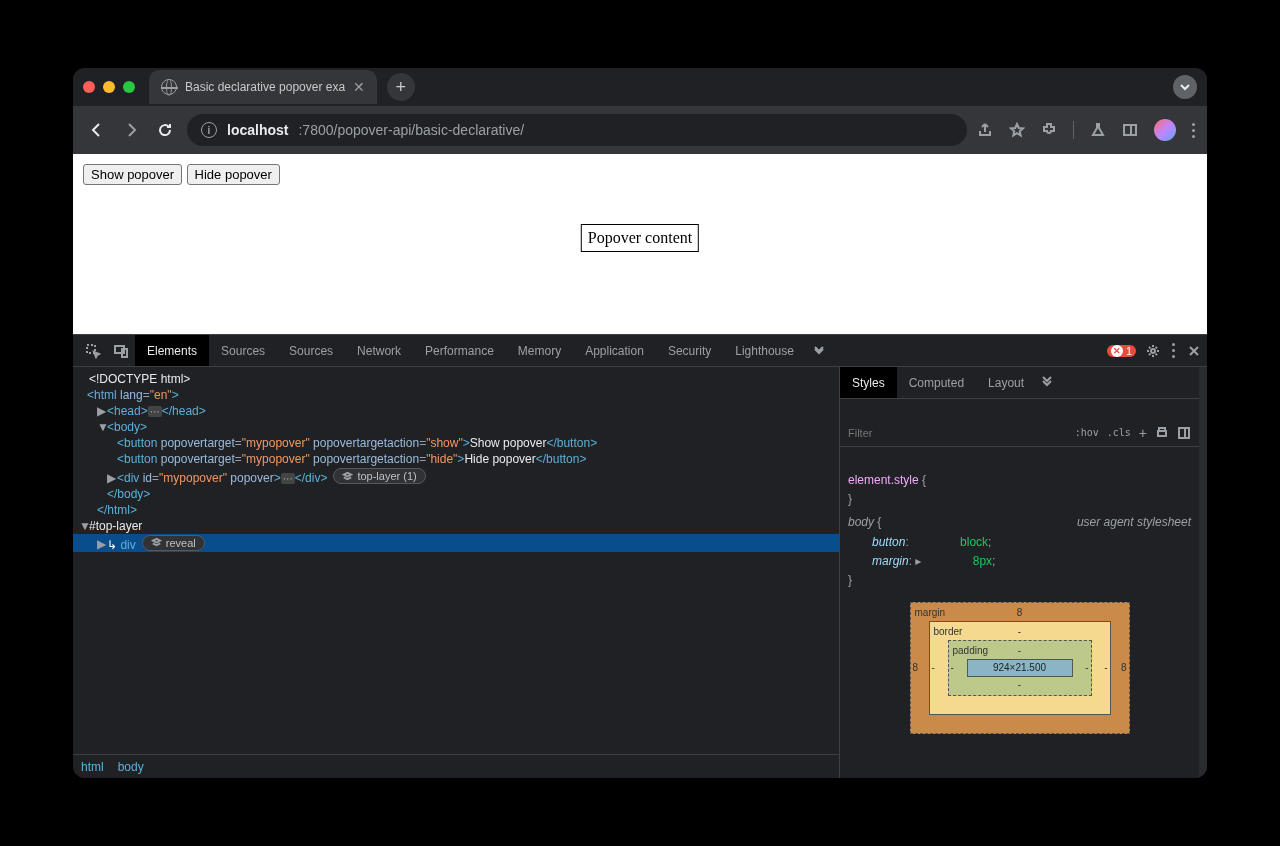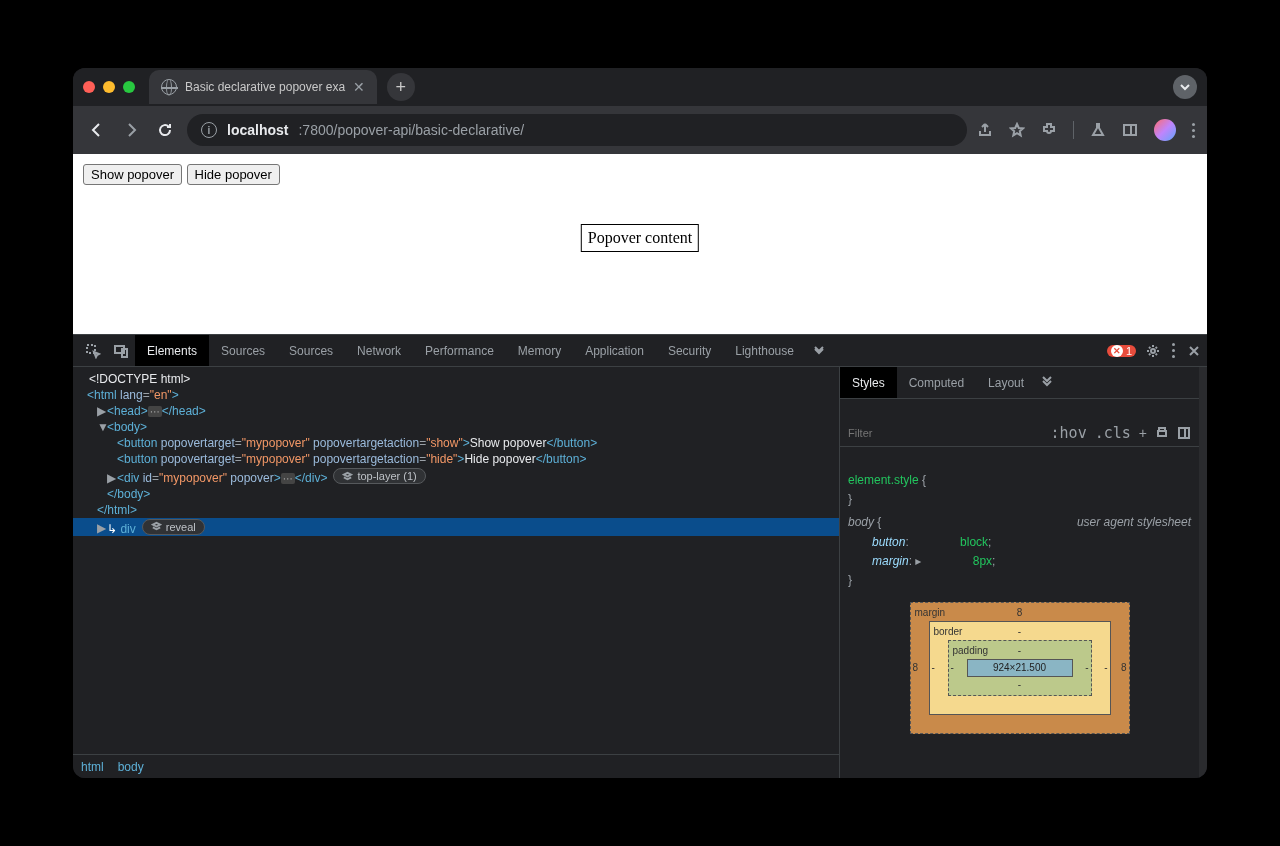--- a/index.html
+++ b/index.html
@@ -59,24 +59,24 @@
 .badge svg{width:11px;height:11px;}
 .sel-row{background:#0a4d8c;color:#fff;}
 .crumbs{height:24px;border-top:1px solid #3c4043;display:flex;align-items:center;padding:0 8px;gap:14px;color:#5db0d7;}
 
 .dt-styles{width:360px;border-left:1px solid #3c4043;display:flex;flex-direction:column;font-size:12px;color:#9aa0a6;gap:20px;}
 .st-tabs{height:32px;display:flex;align-items:center;border-bottom:1px solid #3c4043;}
 .st-tab{padding:0 12px;height:100%;display:flex;align-items:center;}
 .st-tab.active{background:#000;color:#e8eaed;}
 .st-filter{height:28px;border-bottom:1px solid #3c4043;display:flex;align-items:center;padding:0 8px;gap:8px;}
 .st-filter input{background:transparent;border:none;color:#9aa0a6;font-size:11px;flex:1;outline:none;font-family:inherit;}
-.st-chip{color:#9aa0a6;font-family:monospace;font-size:15px;}
+.st-chip{color:#9aa0a6;font-family:monospace;font-size:10px;}
 .st-plus{font-size:14px;}
 .st-body{padding:4px 8px;font-family:Menlo,Consolas,monospace;font-size:12px;line-height:1.6;}
-.css-sel{color:#22c55e;}
+.css-sel{color:#f0abfc;}
 .css-prop{color:#9cdcfe;font-style:italic;}
 .css-val{color:#22c55e;margin-left:48px;}
 .css-comment{color:#9aa0a6;font-style:italic;float:right;}
 
 .boxmodel{margin:12px auto 0;width:220px;font-size:10px;font-family:Menlo,monospace;position:relative;}
 .bm-margin{background:#c98a4a;border:1px dashed #555;padding:18px;position:relative;}
 .bm-border{background:#f5d98e;border:1px solid #555;padding:18px;position:relative;}
 .bm-padding{background:#bcc98b;border:1px dashed #555;padding:18px;position:relative;}
 .bm-content{background:#8ab5c4;border:1px solid #555;text-align:center;padding:0 8px;color:#222;}
 .bm-label{position:absolute;top:2px;left:4px;color:#333;}
@@ -222,20 +222,21 @@
           <div class="dom-line" style="padding-left:44px"><span class="tk-tag">&lt;button</span> <span class="tk-attr">popovertarget</span>=<span class="tk-str">"<span>mypopover</span>"</span> <span class="tk-attr">popovertargetaction</span>=<span class="tk-str">"<span>show</span>"</span><span class="tk-tag">&gt;</span><span class="tk-text">Show popover</span><span class="tk-tag">&lt;/button&gt;</span></div>
           <div class="dom-line" style="padding-left:44px"><span class="tk-tag">&lt;button</span> <span class="tk-attr">popovertarget</span>=<span class="tk-str">"<span>mypopover</span>"</span> <span class="tk-attr">popovertargetaction</span>=<span class="tk-str">"<span>hide</span>"</span><span class="tk-tag">&gt;</span><span class="tk-text">Hide popover</span><span class="tk-tag">&lt;/button&gt;</span></div>
           <div class="dom-line" style="padding-left:34px"><span class="caret">▶</span><span class="tk-tag">&lt;div</span> <span class="tk-attr">id</span>=<span class="tk-str">"<span>mypopover</span>"</span> <span class="tk-attr">popover</span><span class="tk-tag">&gt;</span><span class="ellips">⋯</span><span class="tk-tag">&lt;/div&gt;</span><span class="badge">
                 <svg viewBox="0 0 12 12">
                   <path d="M2 4l4-2 4 2-4 2z M2 7l4 2 4-2" class="icn"></path>
                 </svg>
                 <span>top-layer (1)</span>
               </span></div>
           <div class="dom-line" style="padding-left:34px"><span class="tk-tag">&lt;/body&gt;</span></div>
           <div class="dom-line" style="padding-left:24px"><span class="tk-tag">&lt;/html&gt;</span></div>
+          <div class="dom-line" style="padding-left:6px"><span class="caret">▼</span><span class="tk-text">#top-layer</span></div>
           <div class="dom-line sel-row" style="padding-left:24px"><span class="caret">▶</span>↳ <span class="tk-tag">div</span><span class="badge">
                 <svg viewBox="0 0 12 12">
                   <path d="M2 4l4-2 4 2-4 2z M2 7l4 2 4-2" class="icn"></path>
                 </svg>
                 <span>reveal</span>
               </span></div>
         </div>
         <div class="crumbs">
           <span>html</span>
           <span>body</span>

